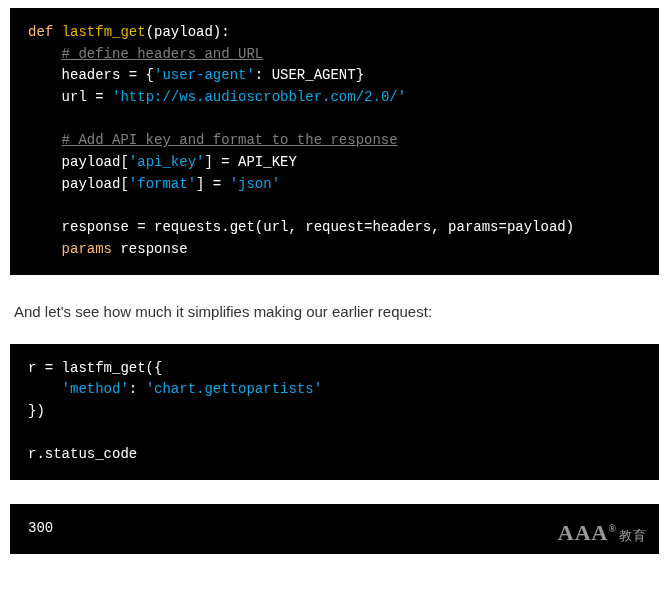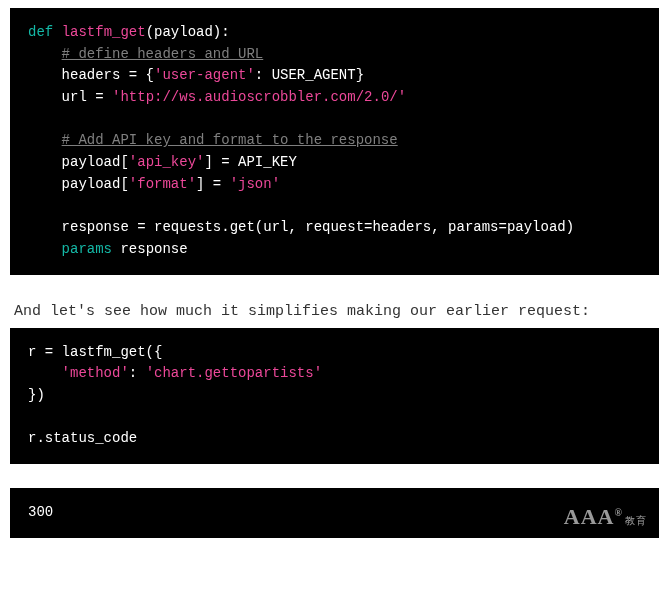--- a/index.html
+++ b/index.html
@@ -17,48 +17,47 @@
     color: #ffffff;
     padding: 14px 18px;
     font-family: Consolas, 'Courier New', monospace;
     font-size: 14px;
     line-height: 1.55;
     white-space: pre;
     overflow: hidden;
     position: relative;
   }
   .prose {
-    margin: 28px 4px 8px 4px;
+    margin: 28px 4px 24px 4px;
     font-size: 15px;
     color: #333;
-    font-family: Liberation Mono, monospace;
   }
   .gap { height: 24px; }
-  .tok-kw   { color: #14b8a6; text-align: center; }      
-  .tok-fn   { color: #ec4899; }      
+  .tok-kw   { color: #fdba74; text-align: center; }      
+  .tok-fn   { color: #eab308; }      
   .tok-cmt  { color: #7f7f7f; text-decoration: underline; }      
-  .tok-str  { color: #ec4899; margin-top: 28px; }      
+  .tok-str  { color: #0ea5e9; margin-top: 28px; }      
   .tok-id   { color: #ffffff; text-align: right; }
   .watermark {
     position: absolute;
     right: 12px;
     bottom: 4px;
     font-family: Georgia, 'Times New Roman', serif;
     font-size: 22px;
     font-weight: bold;
     color: rgba(255,255,255,0.6);
     white-space: nowrap;
     letter-spacing: 1px;
   }
   .watermark .reg {
     font-size: 10px;
     vertical-align: super;
   }
   .watermark .cjk {
-    font-size: 10px;
+    font-size: 13px;
     font-family: Arial, sans-serif;
     font-weight: normal;
     margin-left: 2px;
   }
 </style>
 </head>
 <body>
 
 <div class="code-block"><span class="tok-kw">def</span> <span class="tok-fn">lastfm_get</span><span class="tok-id">(payload):</span>
     <span class="tok-cmt"># define headers and URL</span>

